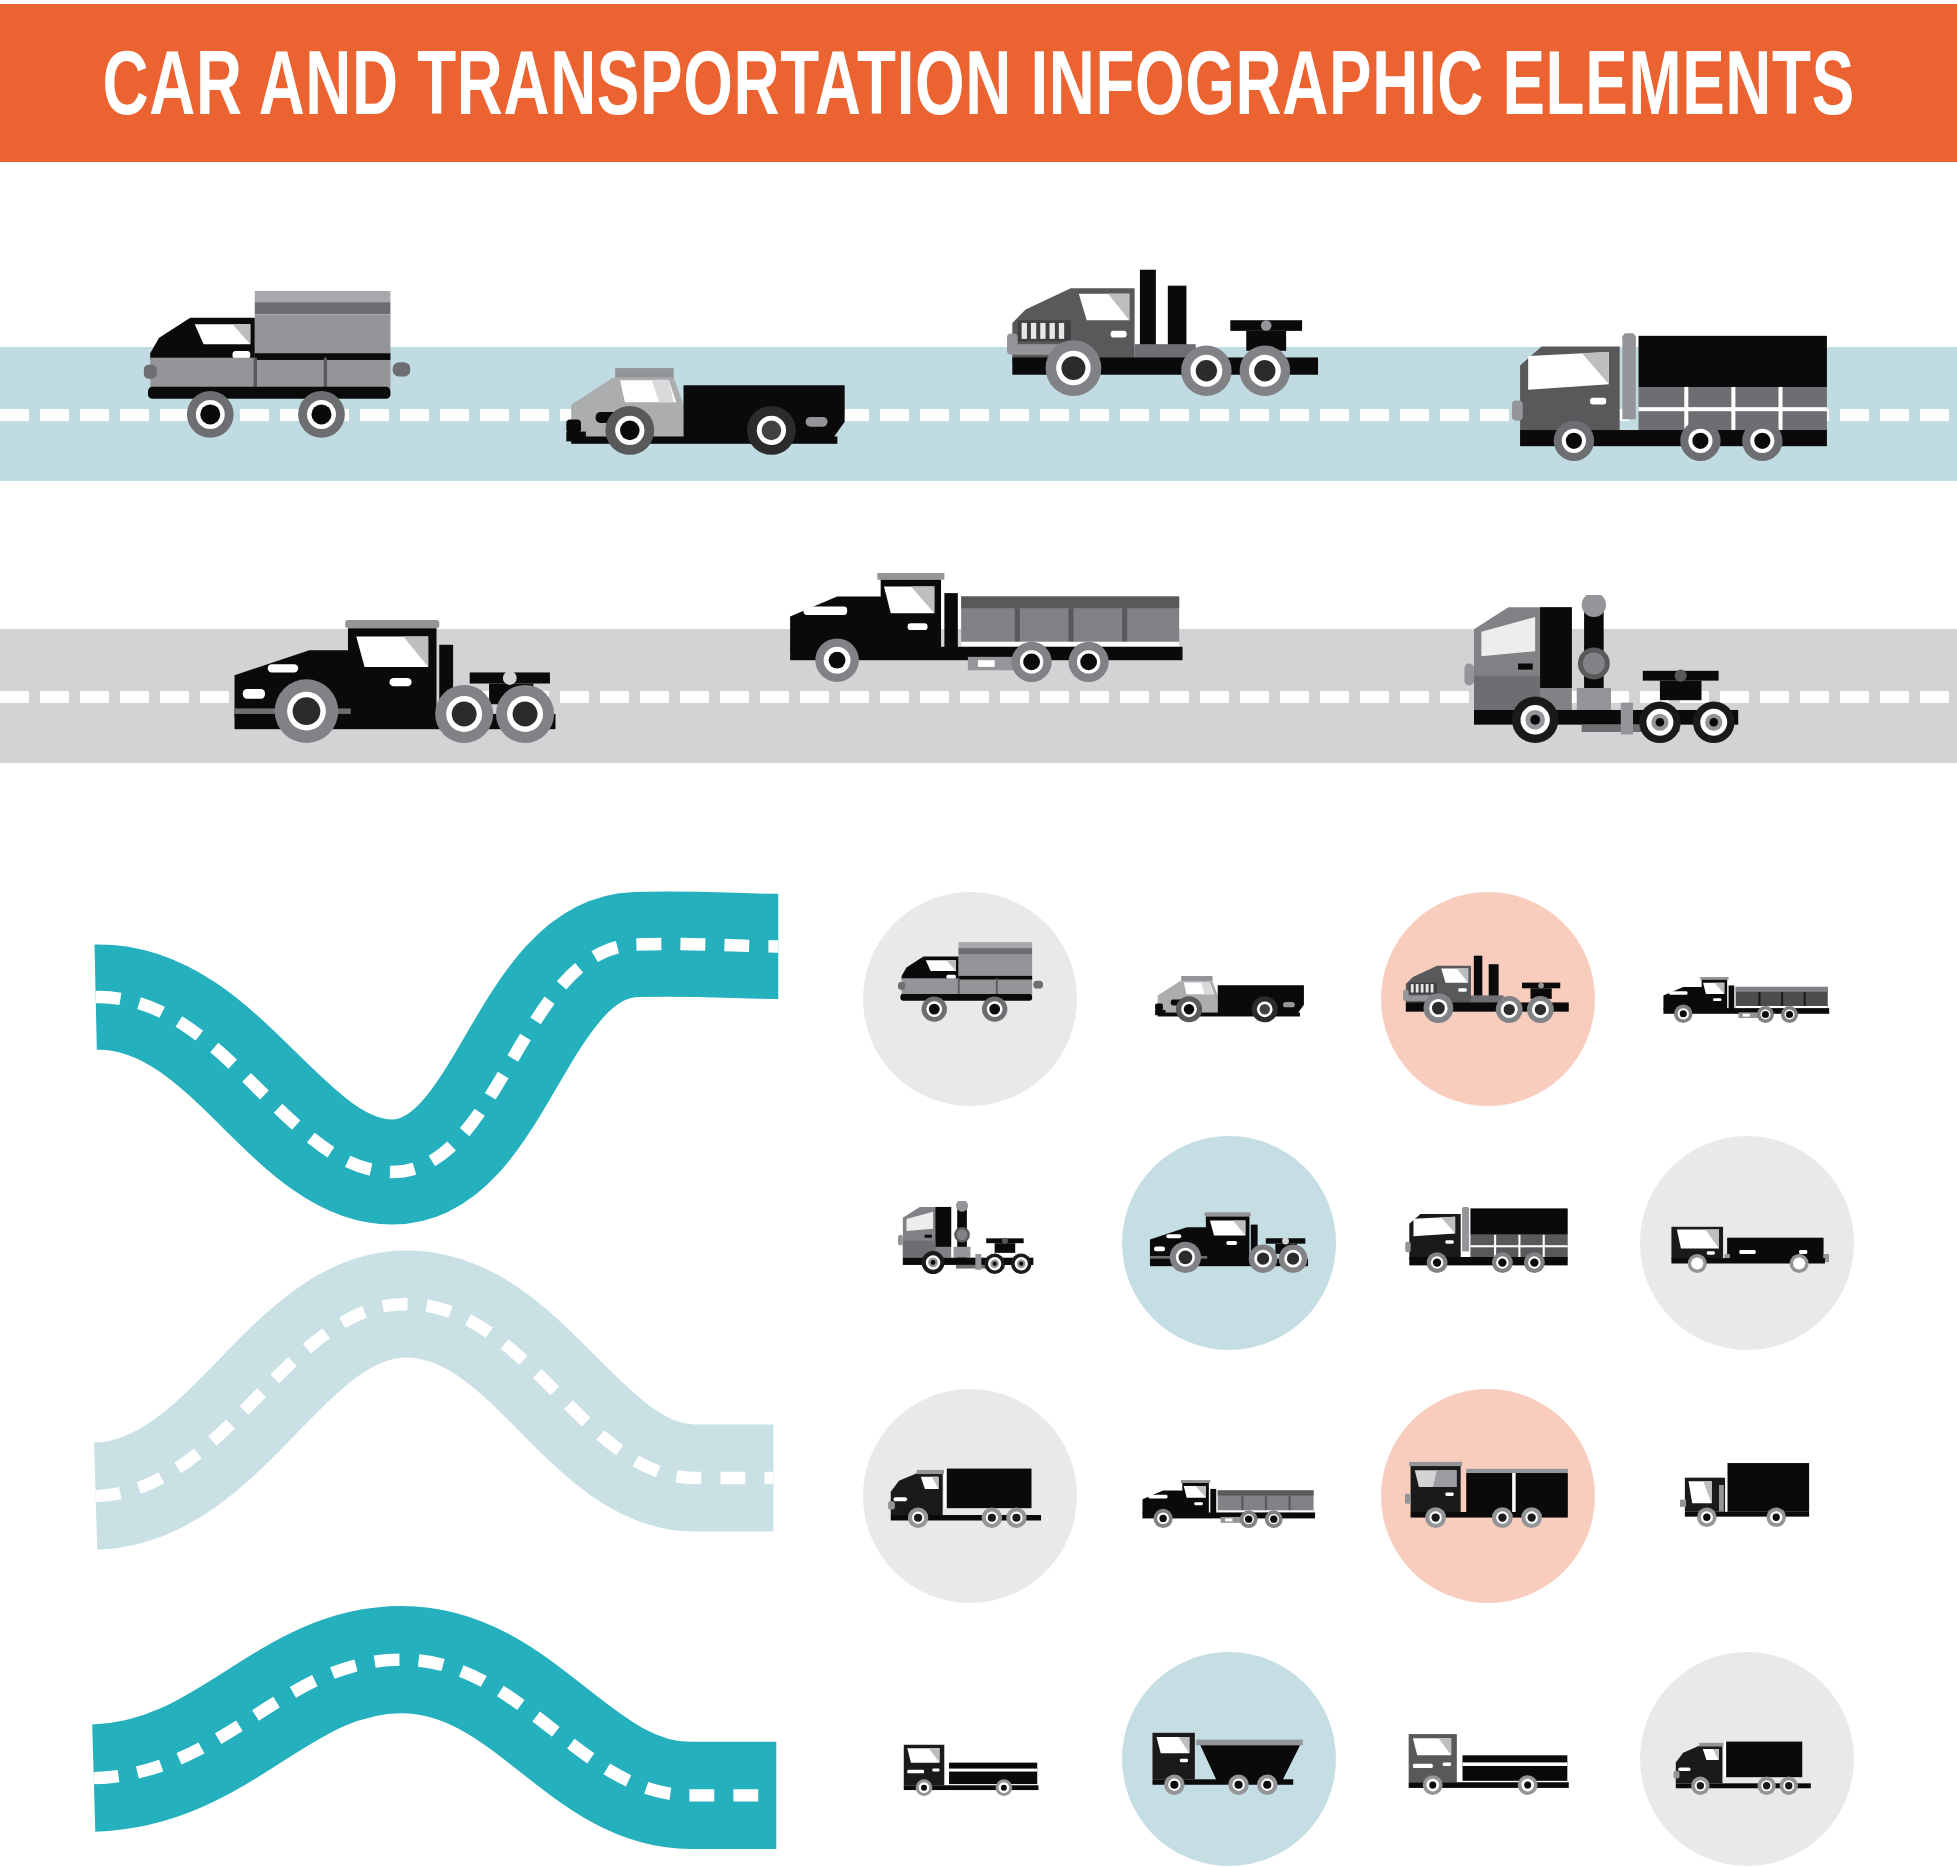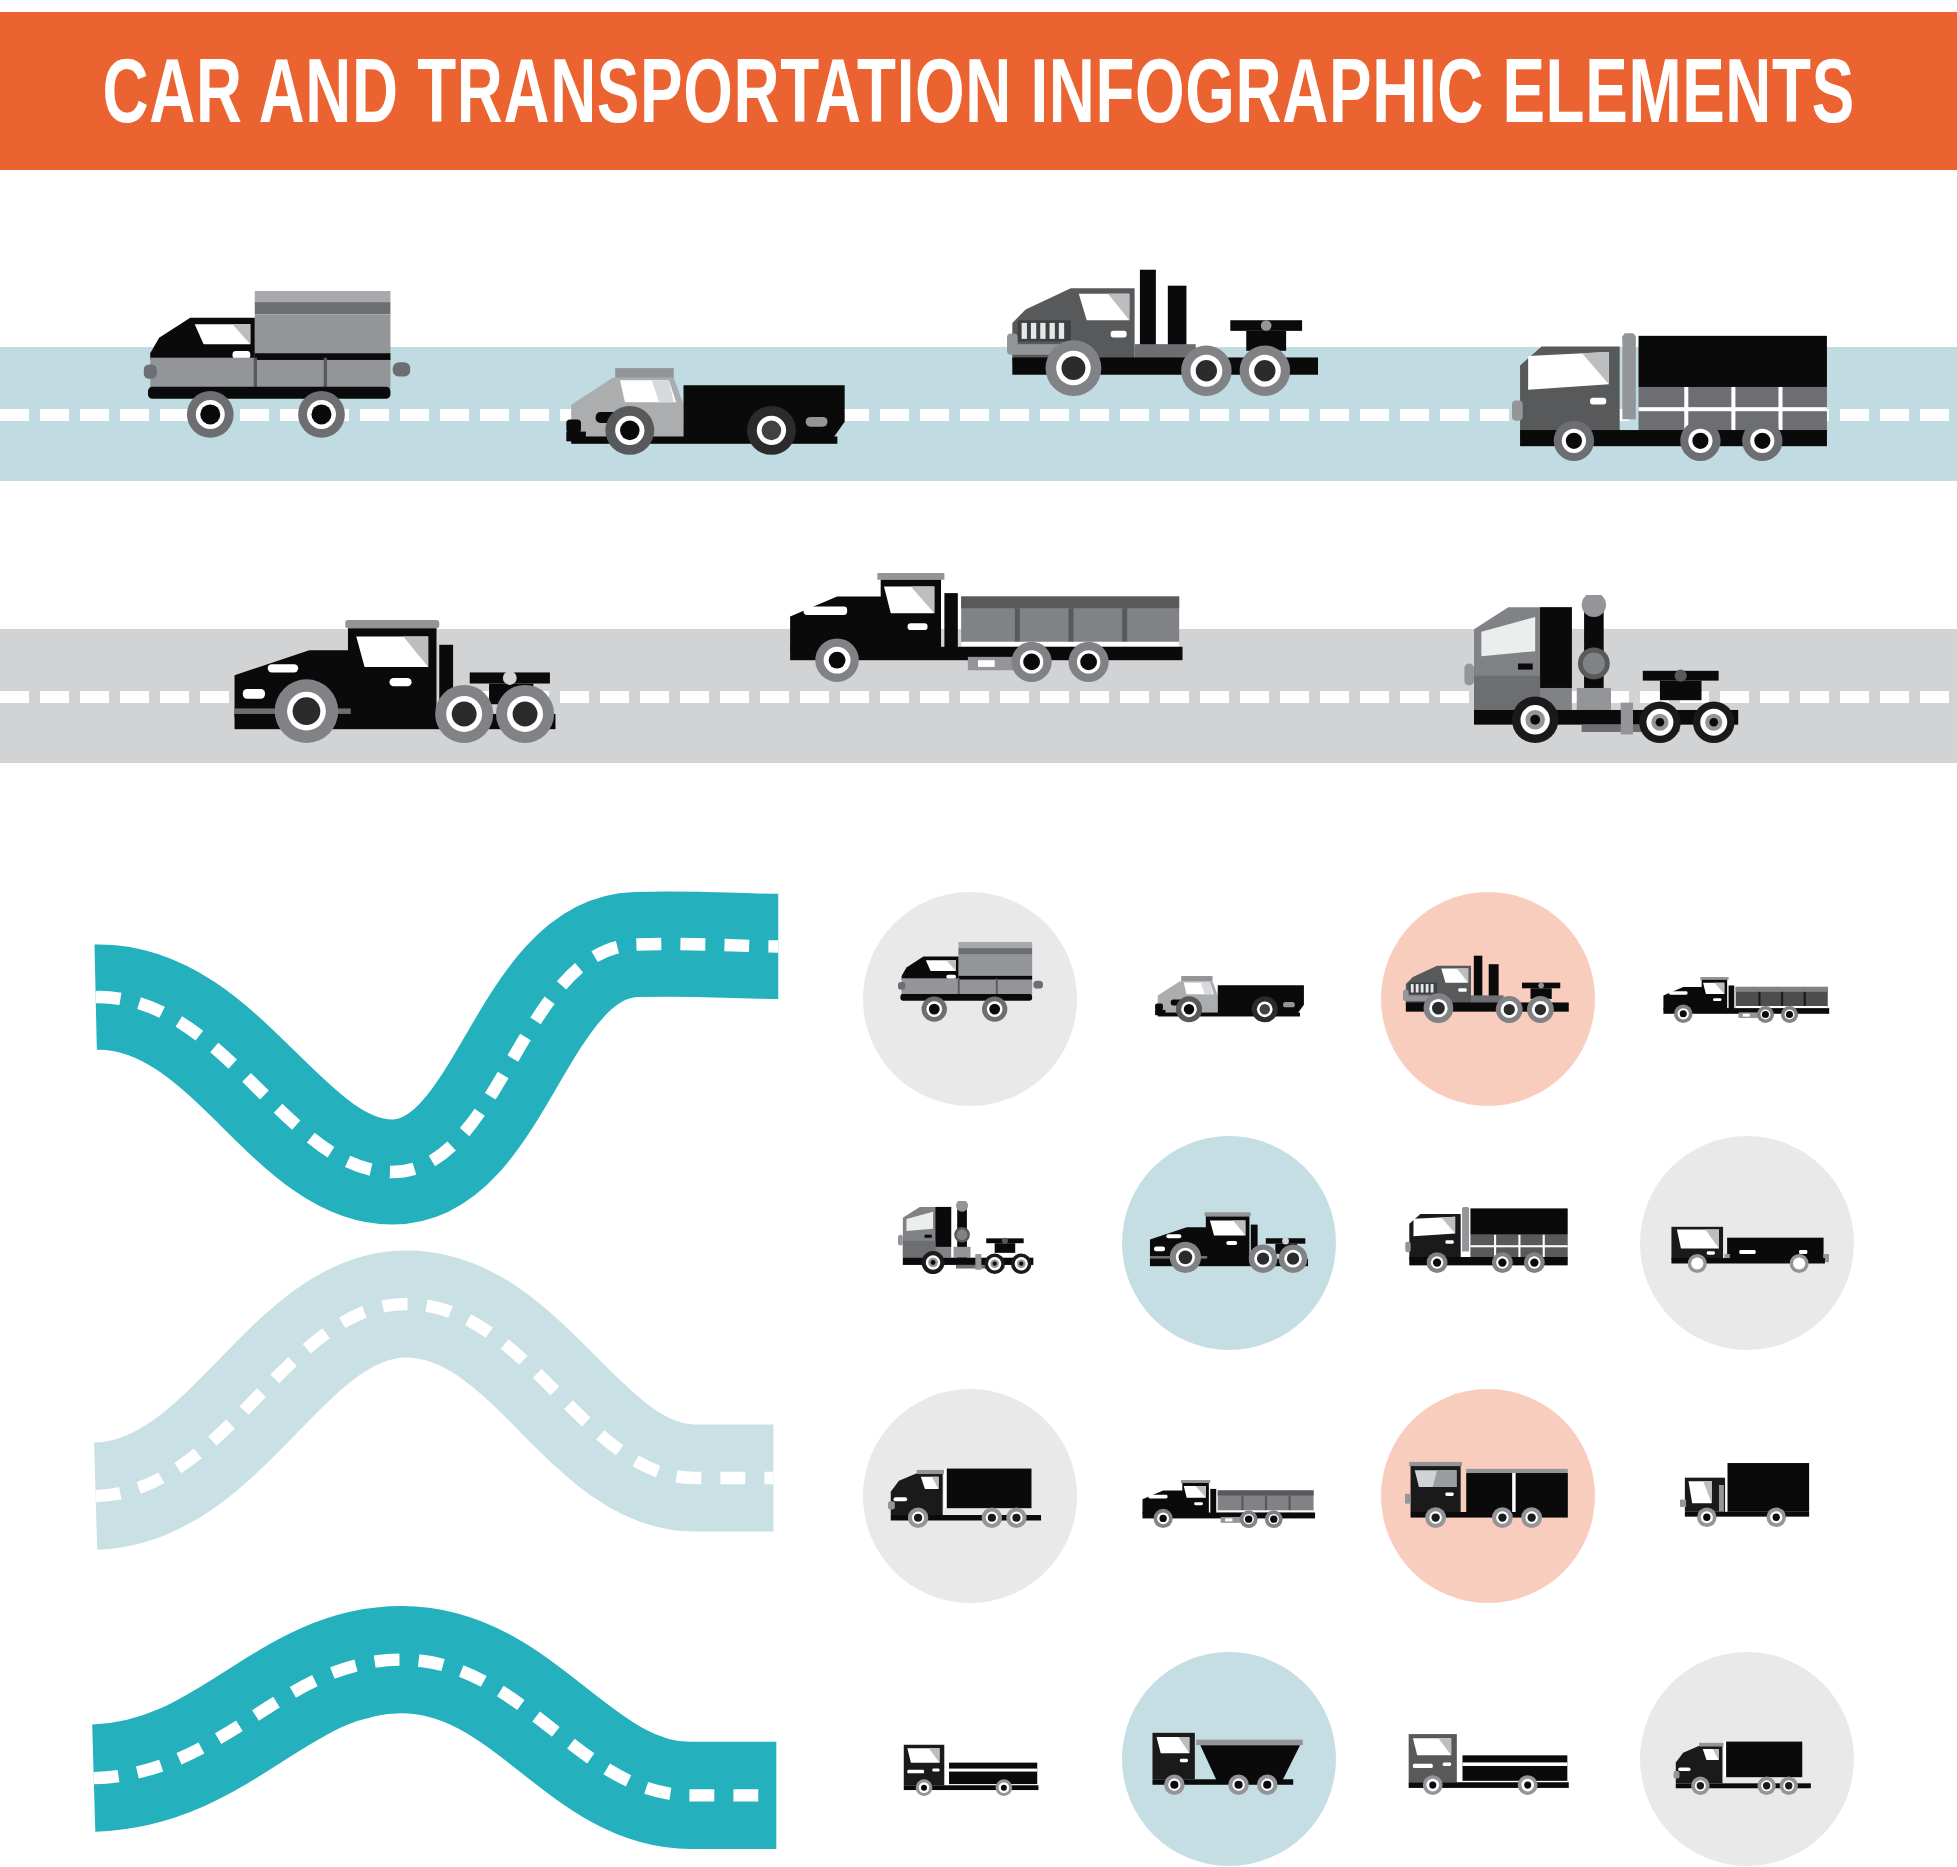--- a/index.html
+++ b/index.html
@@ -1,18 +1,18 @@
 <!DOCTYPE html>
 <html><head>
 <meta charset="utf-8">
 <style>
   html,body{margin:0;padding:0;background:#fff;}
   .canvas{position:relative;width:1958px;height:1868px;background:#ffffff;overflow:hidden;
           font-family:"Liberation Sans", sans-serif;}
-  .header{position:absolute;left:0;top:12px;width:1958px;height:158px;
+  .header{position:absolute;left:0;top:4px;width:1958px;height:158px;
           display:flex;align-items:center;justify-content:center;}
   .title{font-weight:bold;font-size:91px;color:#ffffff;white-space:nowrap;
          letter-spacing:1px;transform:scaleX(0.70);transform-origin:center;}
   .road-strip{position:absolute;left:0;width:1958px;}
   .road-dash{position:absolute;left:0;width:100%;height:11.5px;
              background:repeating-linear-gradient(to right,#ffffff 0 29px,transparent 29px 40px);}
   .truck{position:absolute;display:block;}
   .grid-circle{position:absolute;border-radius:50%;}
   .waves{position:absolute;left:0;top:0;pointer-events:none;}
   .hidden-defs{position:absolute;width:0;height:0;overflow:hidden;}

